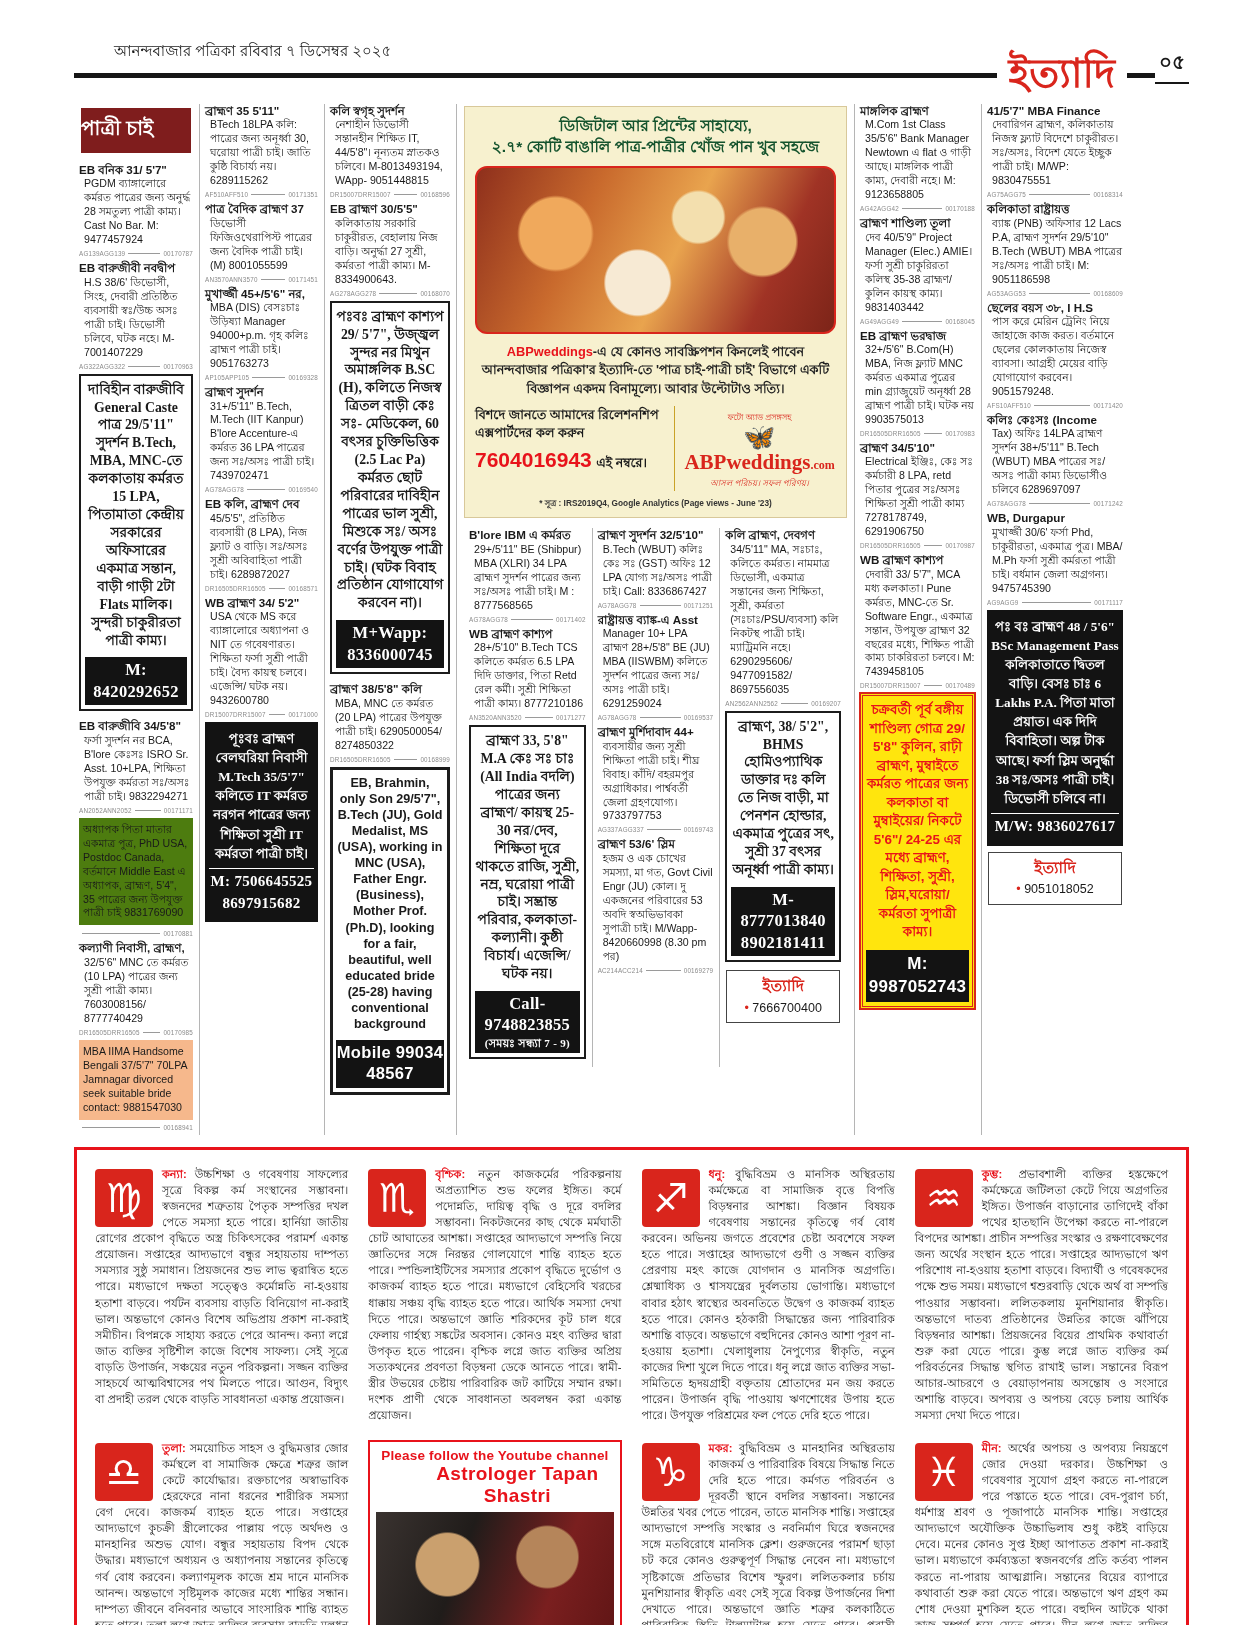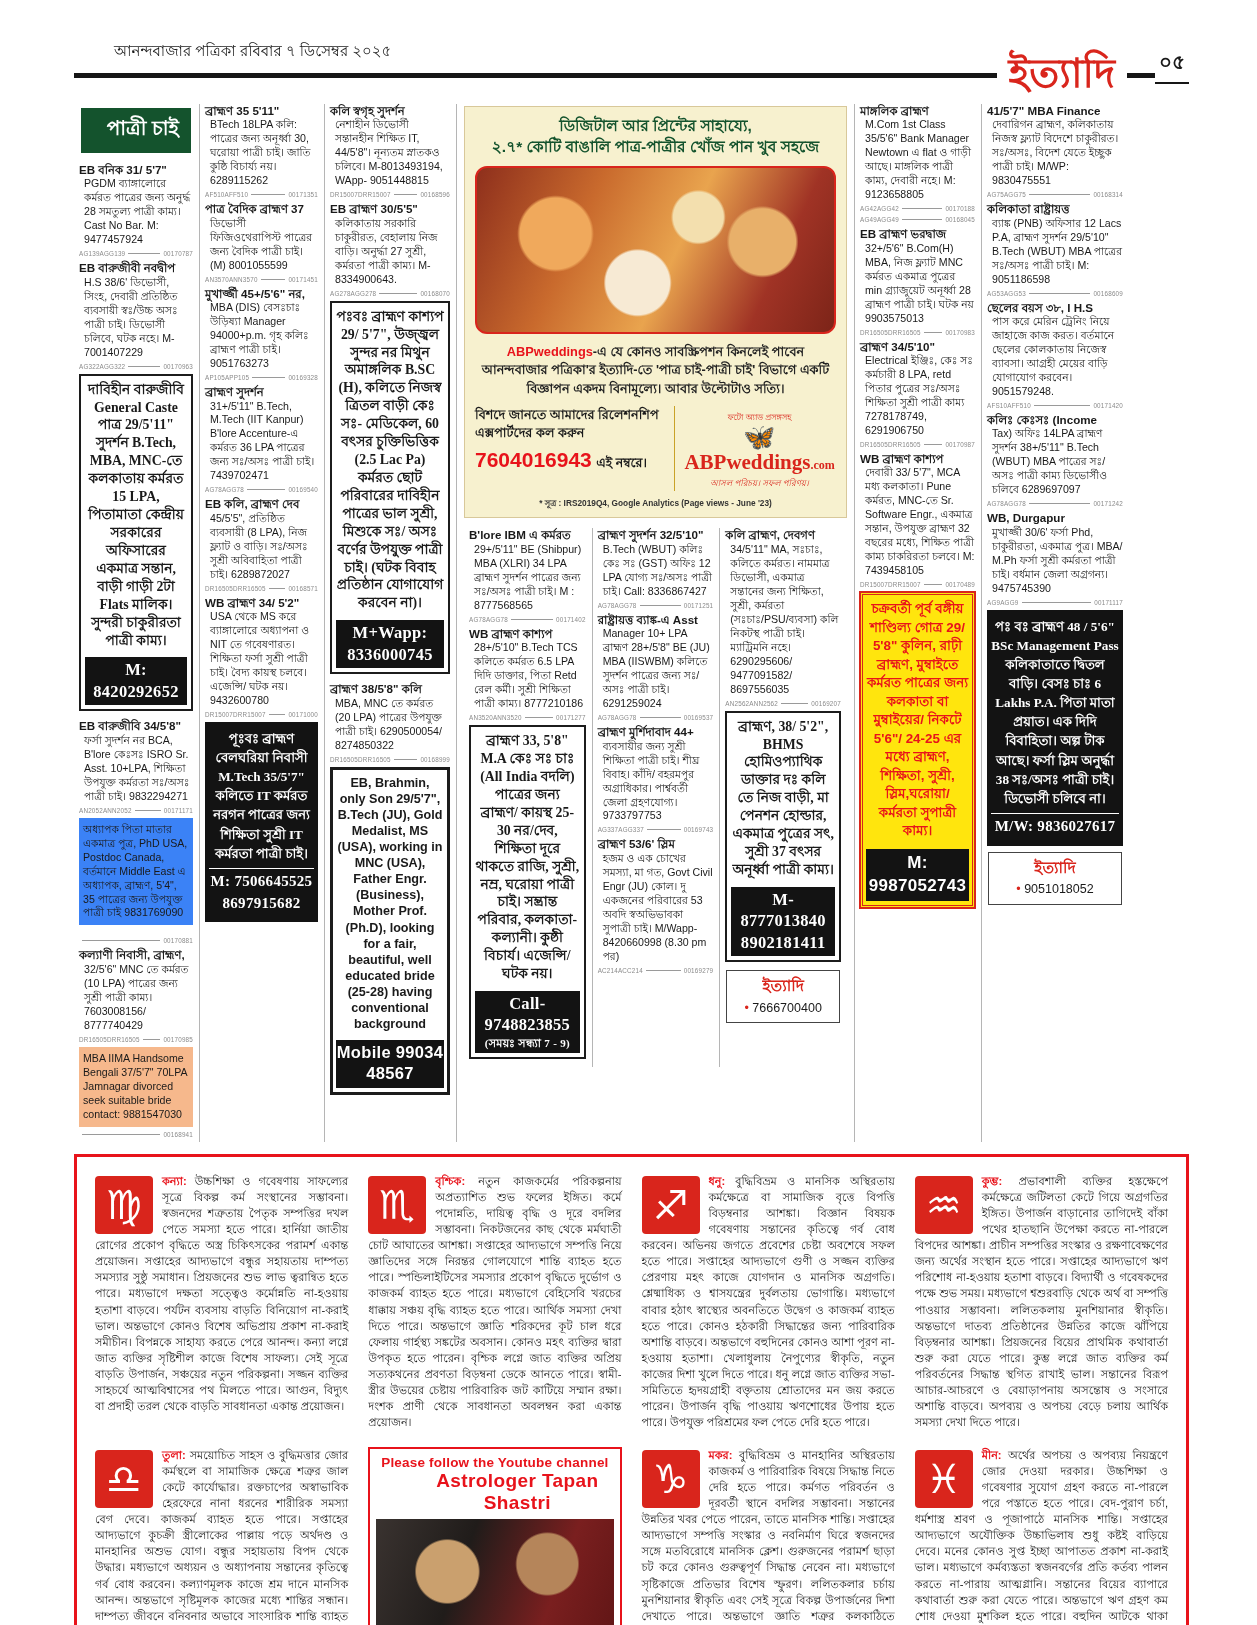--- a/index.html
+++ b/index.html
@@ -11,37 +11,37 @@
   .hdr { position:relative; height:48px; }
   .hdr-left { position:absolute; left:16px; bottom:14px; font-size:15px;margin-left:24px; }
   .hdr-rule { position:absolute; left:0; right:0; bottom:0; height:5px; background:#161616; }
   .masthead { position:absolute; right:62px; bottom:-16px; background:#fff; padding:0 12px; color:#d9251c; font-weight:bold; font-size:40px; line-height:1; font-family:"Liberation Serif","DejaVu Serif",serif; }
   .pageno { position:absolute; right:0; bottom:-6px; font-size:20px; font-weight:bold; border-bottom:2px solid #161616; padding:0 4px 2px; background:#fff; }
 
   
   .classifieds { margin-top:26px; display:grid; grid-template-columns:125px 125px 132px 398px 127px 148px; column-gap:0; min-height:872px; }
   .col { padding:0 6px 0 5px; }
   .col + .col, .midgroup + .col { border-left:1px solid #b5b5b5; }
-  .section-label { background:#14532d; color:#fff; font-weight:bold; font-size:20px; text-align:right; padding:5px 12px 7px; margin:4px 2px 10px; }
+  .section-label { background:#7f1d1d; color:#fff; font-weight:bold; font-size:20px; text-align:left; padding:5px 0 7px; margin:4px 2px 10px; }
   .ad { font-size:10.6px; line-height:1.32; margin-bottom:3px; }
   .ad-title { font-weight:bold; font-size:11.6px; line-height:1.25; }
   .ad-body { padding-left:5px; }
   .ad-foot { display:flex; align-items:center; gap:3px; margin:2px 0 4px; }
   .ad-foot span { font-size:6.3px; color:#8a8a8a; letter-spacing:.2px; }
   .ad-foot .dash { flex:1; border-top:1px solid #9a9a9a; }
   .phone-bar { background:#131313; color:#fff; font-weight:bold; text-align:center; font-size:16.5px; padding:2px 0 3px; margin-top:8px; letter-spacing:.3px; }
   .phone-sub { display:block; font-size:11px; font-weight:bold; }
   .ad.border { border:2.5px solid #1c1c1c; padding:5px 4px 4px; text-align:center; font-weight:bold; font-size:13.8px; line-height:1.3; font-family:"Liberation Serif","DejaVu Serif",serif; margin-bottom:8px; }
   .ad.border .ad-body { padding-left:0; }
   .ad.borderbig { border:3px solid #1c1c1c; padding:5px 3px 4px; text-align:center; font-weight:bold; font-size:12.6px; line-height:1.28; margin-bottom:8px; }
   .ad.borderbig .ad-body { padding-left:0; }
   .ad.blackbig { background:#131313; color:#fff; padding:7px 4px 5px; text-align:center; font-weight:bold; font-size:13.2px; line-height:1.45; font-family:"Liberation Serif","DejaVu Serif",serif; margin-bottom:6px; }
   .ad.blackbig .ad-body { padding-left:0; }
   .ad.blackbig .phone-bar { border-top:1.5px solid #fff; margin-top:5px; font-size:15px; }
-  .ad.yellow { background:#3b82f6; padding:5px 4px; margin-bottom:12px; }
+  .ad.yellow { background:#4d7c0f; padding:5px 4px; margin-bottom:5px; }
   .ad.yellow .ad-body { padding-left:0; }
   .ad.orange { background:#f6b88c; padding:5px 4px; margin-bottom:4px; }
   .ad.orange .ad-body { padding-left:0; }
   .ad.yellowred { background:#ffe50d; color:#e8131b; border:3px double #d9251c; outline:1.5px solid #d9251c; text-align:center; font-weight:bold; font-size:13.4px; line-height:1.38; padding:5px 3px 4px; margin-bottom:6px; }
   .ad.yellowred .ad-body { padding-left:0; }
   .ad.yellowred .phone-bar { font-size:17px; }
   .ad.ityadi { border:1.5px solid #444; text-align:center; padding:5px 2px 6px; margin:4px 1px; }
   .ityadi-label { color:#d9251c; font-weight:bold; font-size:15.5px; font-family:"Liberation Serif","DejaVu Serif",serif; }
   .ityadi-phone { font-size:12.5px; margin-top:3px; }
   .ityadi-phone::before { content:"• "; color:#d9251c; }
@@ -377,20 +377,24 @@
     <div class="col">
         <div class="ad plain">
           <div class="ad-title">মাঙ্গলিক ব্রাহ্মণ</div>
           <div class="ad-body">M.Com 1st Class 35/5'6" Bank Manager Newtown এ flat ও গাড়ী আছে। মাঙ্গলিক পাত্রী কাম্য, দেবারী নহে। M: 9123658805</div>
         </div>
         <div class="ad-foot">
           <span>AG42AGG42</span>
           <span class="dash"></span>
           <span>00170188</span>
         </div>
+        <div class="ad plain">
+          <div class="ad-title">ব্রাহ্মণ শাণ্ডিল্য তূলা</div>
+          <div class="ad-body">দেব 40/5'9" Project Manager (Elec.) AMIE। ফর্সা সুশ্রী চাকুরিরতা কলিস্থ 35-38 ব্রাহ্মণ/কুলিন কায়স্থ কাম্য। 9831403442</div>
+        </div>
         <div class="ad-foot">
           <span>AG49AGG49</span>
           <span class="dash"></span>
           <span>00168045</span>
         </div>
         <div class="ad plain">
           <div class="ad-title">EB ব্রাহ্মণ ভরদ্বাজ</div>
           <div class="ad-body">32+/5'6" B.Com(H) MBA, নিজ ফ্ল্যাট MNC কর্মরত একমাত্র পুত্রের min গ্র্যাজুয়েট অনূর্ধ্বা 28 ব্রাহ্মণ পাত্রী চাই। ঘটক নয় 9903575013</div>
         </div>
         <div class="ad-foot">

